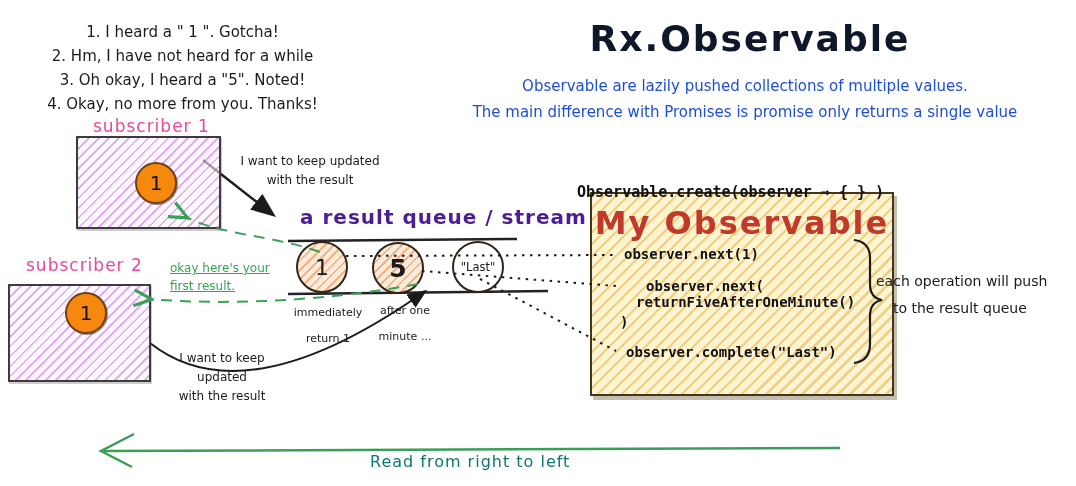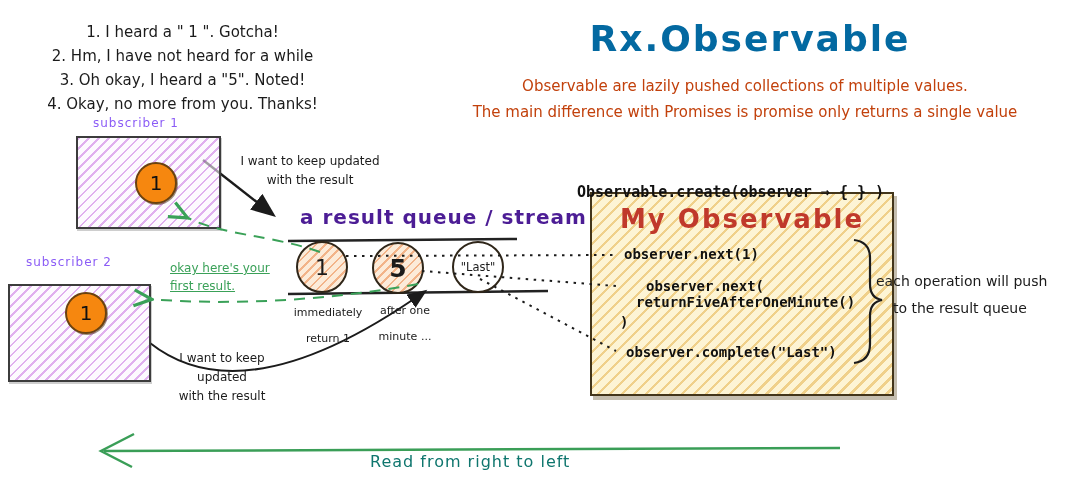--- a/index.html
+++ b/index.html
@@ -10,25 +10,25 @@
   .abs{position:absolute;}
   svg.layer{position:absolute;left:0;top:0;pointer-events:none;}
   .back{z-index:1;} .mid{z-index:2;} .front{z-index:4;} .txt{z-index:5;}
 
   
   .hw{font-family:"DejaVu Sans",sans-serif;color:#1b1b1b;}
 
   .notes{left:30px;top:20px;width:305px;font-size:15px;line-height:24px;text-align:center;}
 
   .title{left:440px;top:18px;width:620px;text-align:center;font-size:36px;font-weight:bold;
-         color:#0369a1;letter-spacing:2px;}
-  .subtitle{left:420px;width:650px;text-align:center;font-size:15px;color:#c2410c;}
+         color:#0f172a;letter-spacing:2px;}
+  .subtitle{left:420px;width:650px;text-align:center;font-size:15px;color:#1d4ed8;}
   .s1{top:77px;} .s2{top:103px;}
 
-  .sub-label{font-size:12px;color:#8b5cf6;letter-spacing:1px;}
+  .sub-label{font-size:17px;color:#ec4899;letter-spacing:1px;}
   .lbl1{left:93px;top:116px;} .lbl2{left:26px;top:255px;}
 
   .subbox{border:2.5px solid #3c3c3c;
     background:repeating-linear-gradient(135deg,rgba(214,150,233,0.75) 0 1.8px,rgba(252,246,254,0.6) 1.8px 7px);
     box-shadow:1px 2px 0 rgba(60,60,60,0.25);}
   .box1{left:76px;top:136px;width:141px;height:89px;}
   .box2{left:8px;top:284px;width:139px;height:94px;}
   .avatar{position:absolute;border-radius:50%;background:#f6870f;border:2.5px solid #6b4210;
     display:flex;align-items:center;justify-content:center;font-size:20px;color:#111;
     width:38px;height:38px;box-shadow:1px 1px 0 rgba(60,35,5,0.5);}
@@ -51,21 +51,21 @@
   .ann{font-size:11px;line-height:26px;text-align:center;}
   .ann1{left:285px;top:300px;width:86px;}
   .ann2{left:362px;top:298px;width:86px;}
 
   .mono{font-family:"DejaVu Sans Mono","Liberation Mono",monospace;font-weight:bold;color:#111;}
   .sig{left:577px;top:164px;font-size:15px;margin-top:19px;}
 
   .obox{left:590px;top:192px;width:300px;height:200px;border:2px solid #43351a;z-index:2;
     background:repeating-linear-gradient(135deg,rgba(238,203,125,0.9) 0 2.4px,#fdf4d4 2.4px 8.5px);
     box-shadow:3px 4px 0 rgba(90,70,25,0.35);}
-  .obox-title{position:absolute;left:0;right:0;top:10px;text-align:center;font-size:26px;
+  .obox-title{position:absolute;left:0;right:0;top:10px;text-align:center;font-size:32px;
     font-weight:bold;color:#c0392b;letter-spacing:2px;font-family:"DejaVu Sans",sans-serif;}
   .code{position:absolute;font-size:14px;}
   .cl0{left:32px;top:52px;} .cl1{left:28px;top:84px;margin-left:26px;} .cl2{left:44px;top:100px;text-align:right;}
   .cl3{left:28px;top:120px;} .cl4{left:34px;top:150px;}
 
   .side-note{font-size:14px;}
   .side1{left:876px;top:273px;} .side2{left:893px;top:300px;}
 
   .read-note{left:370px;top:452px;font-size:16px;color:#0f766e;letter-spacing:1px;}
 </style>

